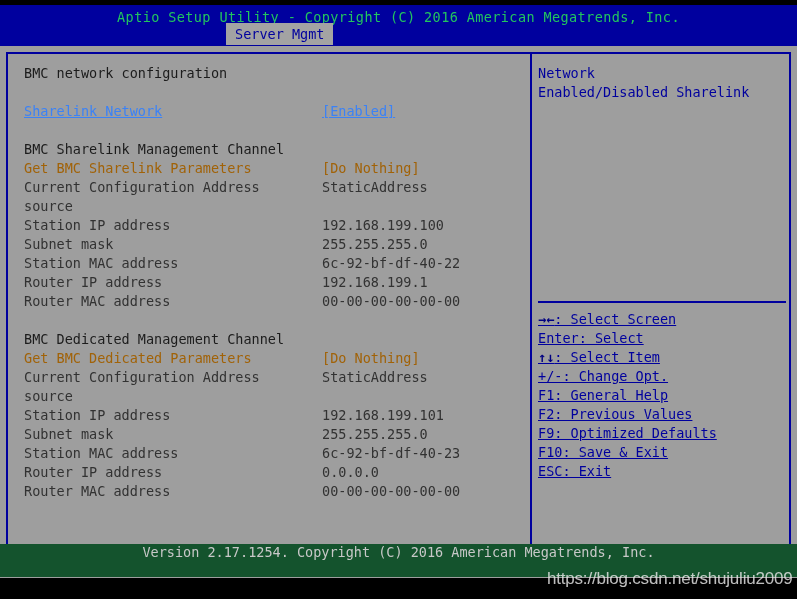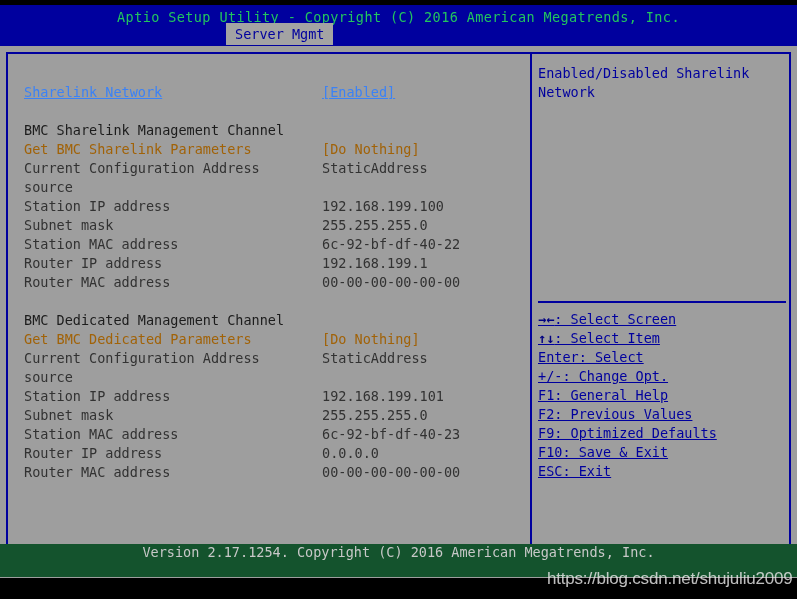--- a/index.html
+++ b/index.html
@@ -196,20 +196,21 @@
   </div>
   <div class="tabbar">
     <div class="tab">Server Mgmt</div>
   </div>
 
   <div class="desktop"></div>
   <div class="panel"></div>
   <div class="vdivider"></div>
 
   <div class="content" id="content-rows">
+      <div class="row"><span class="lbl c-head">BMC network configuration</span></div>
       <div class="spacer"></div>
       <div class="row"><span class="lbl c-sel">Sharelink Network</span><span class="val c-sel">[Enabled]</span></div>
       <div class="spacer"></div>
       <div class="row"><span class="lbl c-head">BMC Sharelink Management Channel</span></div>
       <div class="row"><span class="lbl c-link">Get BMC Sharelink Parameters</span><span class="val c-link">[Do Nothing]</span></div>
       <div class="row"><span class="lbl c-dim">Current Configuration Address</span><span class="val c-dim">StaticAddress</span></div>
       <div class="row"><span class="lbl c-dim">source</span></div>
       <div class="row"><span class="lbl c-dim">Station IP address</span><span class="val c-dim">192.168.199.100</span></div>
       <div class="row"><span class="lbl c-dim">Subnet mask</span><span class="val c-dim">255.255.255.0</span></div>
       <div class="row"><span class="lbl c-dim">Station MAC address</span><span class="val c-dim">6c-92-bf-df-40-22</span></div>
@@ -221,28 +222,28 @@
       <div class="row"><span class="lbl c-dim">Current Configuration Address</span><span class="val c-dim">StaticAddress</span></div>
       <div class="row"><span class="lbl c-dim">source</span></div>
       <div class="row"><span class="lbl c-dim">Station IP address</span><span class="val c-dim">192.168.199.101</span></div>
       <div class="row"><span class="lbl c-dim">Subnet mask</span><span class="val c-dim">255.255.255.0</span></div>
       <div class="row"><span class="lbl c-dim">Station MAC address</span><span class="val c-dim">6c-92-bf-df-40-23</span></div>
       <div class="row"><span class="lbl c-dim">Router IP address</span><span class="val c-dim">0.0.0.0</span></div>
       <div class="row"><span class="lbl c-dim">Router MAC address</span><span class="val c-dim">00-00-00-00-00-00</span></div>
     </div>
 
   <div class="help" id="help-desc">
+      <div class="help-line">Network</div>
       <div class="help-line">Enabled/Disabled Sharelink</div>
-      <div class="help-line">Network</div>
     </div>
   <div class="hdivider"></div>
   <div class="keys" id="help-keys">
       <div class="key-line"><span class="glyph">→←</span><span>: Select Screen</span></div>
+      <div class="key-line"><span>Enter: Select</span></div>
       <div class="key-line"><span class="glyph">↑↓</span><span>: Select Item</span></div>
-      <div class="key-line"><span>Enter: Select</span></div>
       <div class="key-line"><span>+/-: Change Opt.</span></div>
       <div class="key-line"><span>F1: General Help</span></div>
       <div class="key-line"><span>F2: Previous Values</span></div>
       <div class="key-line"><span>F9: Optimized Defaults</span></div>
       <div class="key-line"><span>F10: Save &amp; Exit</span></div>
       <div class="key-line"><span>ESC: Exit</span></div>
     </div>
 
   <div class="footer">
     <div class="footer-text">Version 2.17.1254. Copyright (C) 2016 American Megatrends, Inc.</div>

